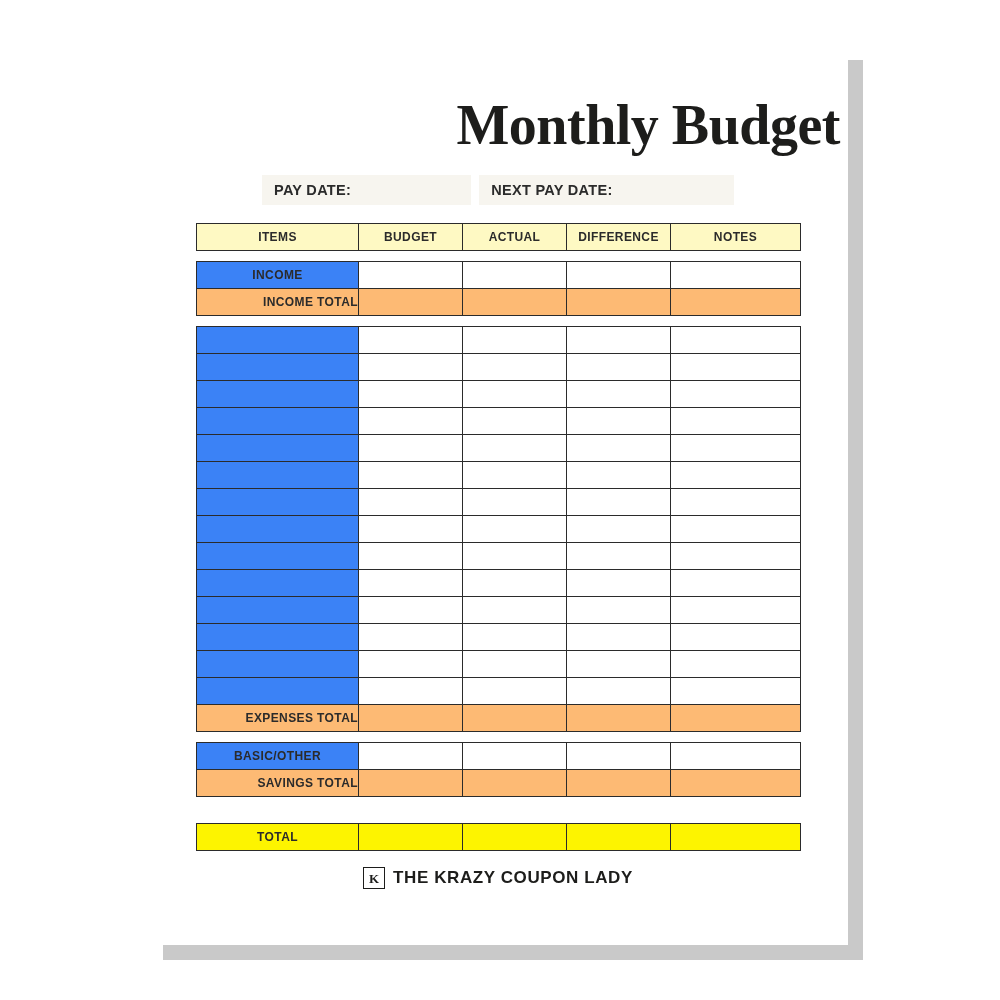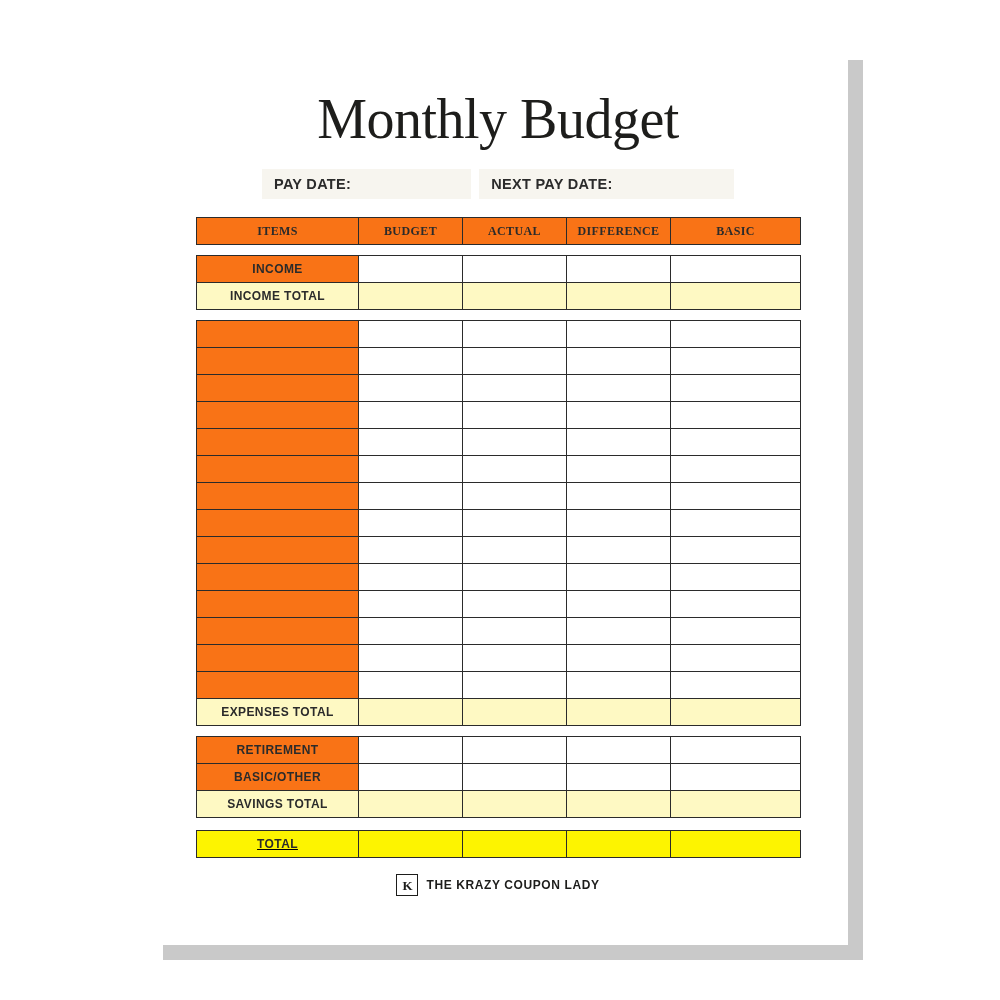--- a/index.html
+++ b/index.html
@@ -34,27 +34,27 @@
     left: 148px;
     top: 45px;
     width: 700px;
     height: 900px;
     background: #ffffff;
     box-sizing: border-box;
     padding: 0;
   }
 
   .title {
-    text-align: center;
+    text-align: right;
     font-family: "Liberation Serif", serif;
-    font-weight: normal;
+    font-weight: bold;
     font-size: 56px;
     letter-spacing: -0.5px;
     color: #1d1d1b;
-    margin: 2px;
+    margin: 8px;
     padding-top: 44px;
     line-height: 1;
   }
 
   .paydate-row {
     display: flex;
     gap: 8px;
     margin: 22px auto 0 auto;
     width: 472px;
   }
@@ -99,48 +99,47 @@
   col.c-items { width: 162px; }
   col.c-budget { width: 104px; }
   col.c-actual { width: 104px; }
   col.c-diff { width: 104px; }
   col.c-notes { width: 130px; }
 
   .header-table {
     margin-top: 18px;
   }
   .header-table td {
-    background: #f97316;
+    background: #fef9c3;
     border: none;
     height: 25px;
     font-size: 12px;
     font-weight: bold;
     letter-spacing: 0.5px;
     color: #1d1d1b;
-    font-family: Liberation Serif, serif;
   }
 
   .block {
     margin-top: 10px;
   }
 
   .label-cell {
-    background: #f97316;
+    background: #3b82f6;
   }
   .label-cell.shaded,
   .value-cell.shaded {
-    background: #fef9c3;
+    background: #fdba74;
+    text-align: right;
   }
   .value-cell {
     background: #ffffff;
   }
 
   .total-table {
-    margin-top: 12px;
-    text-decoration: underline;
+    margin-top: 26px;
   }
   .total-table td {
     background: #fdf400;
     border: none;
     height: 25px;
     font-size: 12px;
     letter-spacing: 0.5px;
   }
 
   .footer {
@@ -159,21 +158,21 @@
     align-items: center;
     justify-content: center;
     font-family: "Liberation Serif", serif;
     font-weight: bold;
     font-size: 13px;
     color: #1d1d1b;
     line-height: 1;
   }
 
   .footer-text {
-    font-size: 12px;
+    font-size: 17px;
     font-weight: bold;
     letter-spacing: 0.6px;
     color: #1d1d1b;
   }
 </style>
 </head>
 <body>
 
 <div class="canvas">
 
@@ -201,21 +200,21 @@
             <col class="c-actual">
             <col class="c-diff">
             <col class="c-notes">
         </colgroup>
         <tbody>
             <tr>
           <td>ITEMS</td>
           <td>BUDGET</td>
           <td>ACTUAL</td>
           <td>DIFFERENCE</td>
-          <td>BASIC</td>
+          <td>NOTES</td>
         </tr>
       </tbody>
         </table>
 
       <table class="grid block" id="income-table">
         <colgroup>
           <col class="c-items">
             <col class="c-budget">
             <col class="c-actual">
             <col class="c-diff">
@@ -359,27 +358,20 @@
       <table class="grid block" id="savings-table">
         <colgroup>
           <col class="c-items">
             <col class="c-budget">
             <col class="c-actual">
             <col class="c-diff">
             <col class="c-notes">
         </colgroup>
         <tbody>
             <tr>
-              <td class="label-cell">RETIREMENT</td>
-              <td class="value-cell"></td>
-              <td class="value-cell"></td>
-              <td class="value-cell"></td>
-              <td class="value-cell"></td>
-            </tr>
-            <tr>
               <td class="label-cell">BASIC/OTHER</td>
               <td class="value-cell"></td>
               <td class="value-cell"></td>
               <td class="value-cell"></td>
               <td class="value-cell"></td>
             </tr>
             <tr>
               <td class="label-cell shaded">SAVINGS TOTAL</td>
               <td class="value-cell shaded"></td>
               <td class="value-cell shaded"></td>

